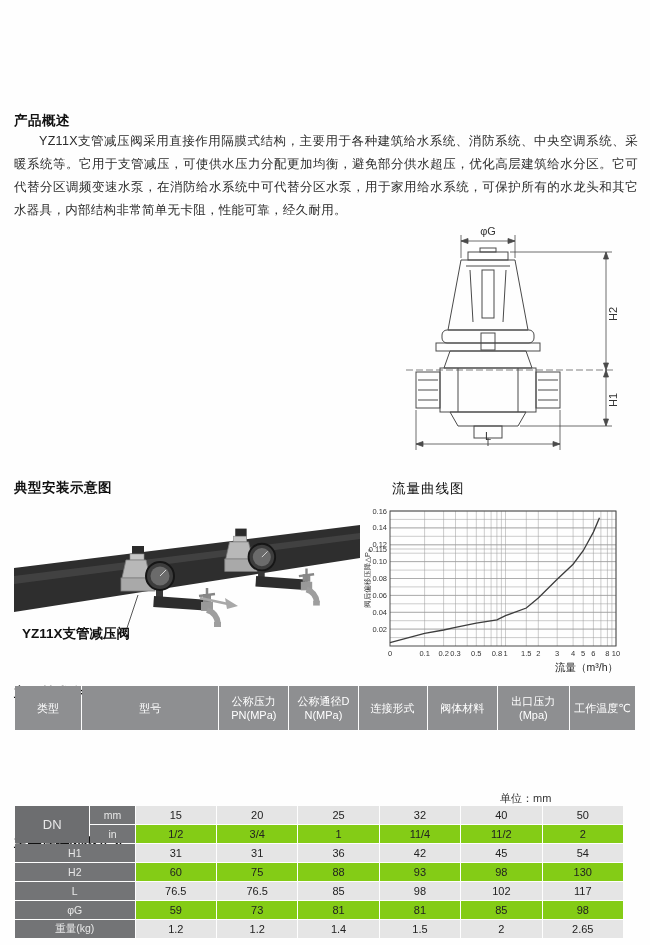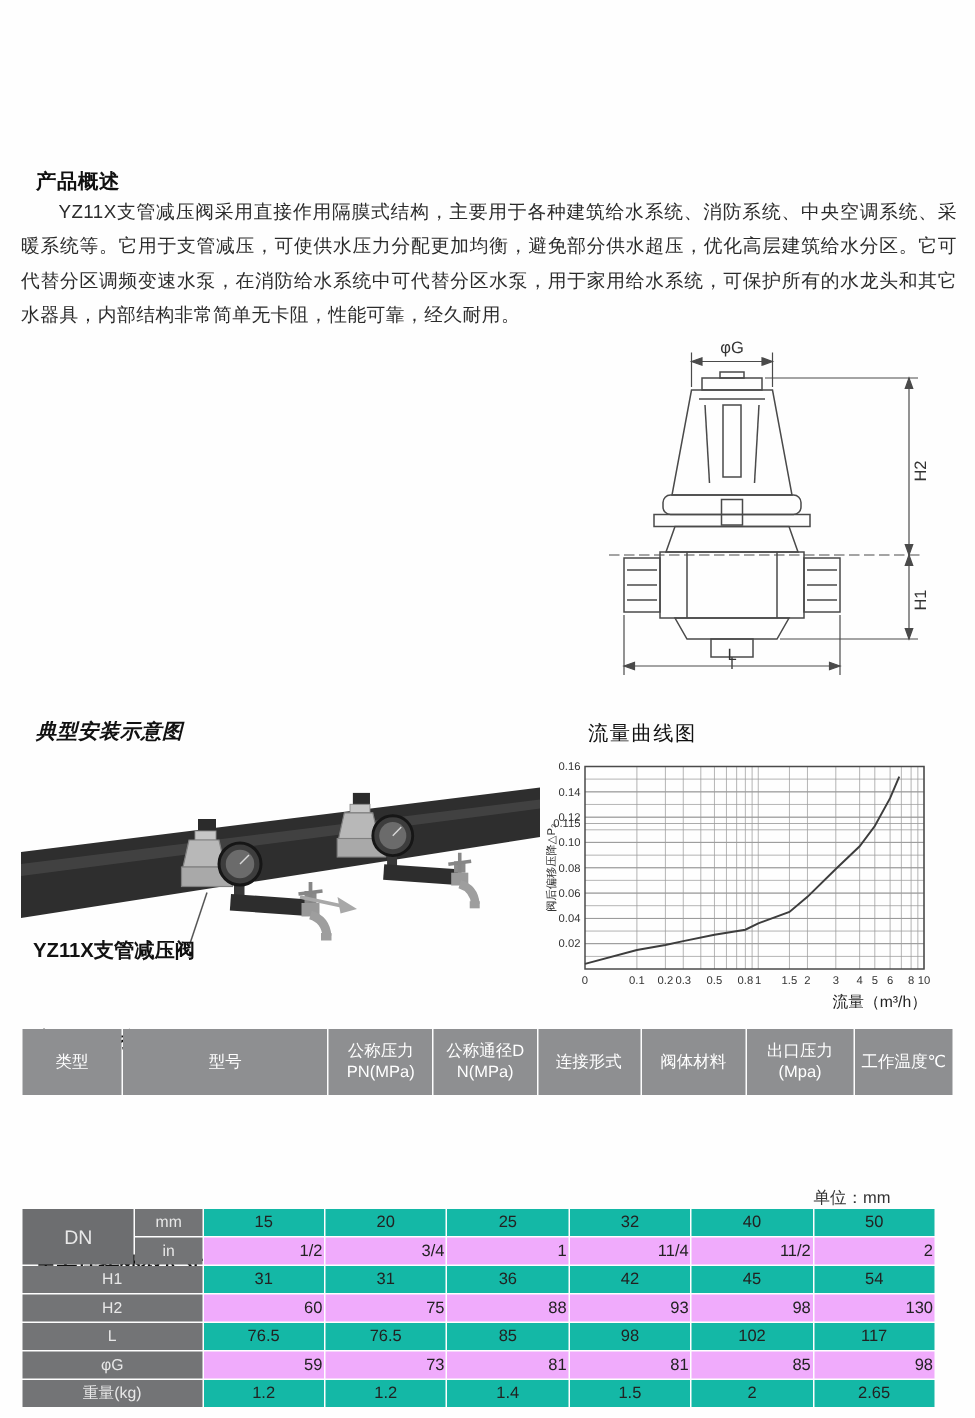--- a/index.html
+++ b/index.html
@@ -1,48 +1,48 @@
 <!DOCTYPE html>
 <html><head>
 <meta charset="utf-8">
 <style>
   html,body{margin:0;padding:0;background:#fff;}
   .page{
     position:relative;width:650px;height:945px;margin:0 auto;background:#fefefe;
     font-family:"Liberation Sans","DejaVu Sans",sans-serif;color:#222;overflow:hidden;
   }
   .sec-title{
-    position:absolute;font-size:13.5px;font-weight:bold;color:#111;letter-spacing:.5px;margin-left:10px;
+    position:absolute;font-size:13.5px;font-weight:bold;color:#111;letter-spacing:.5px;
   }
   .overview-body{
     position:absolute;left:14px;top:130px;width:624px;font-size:12.5px;line-height:23px;
     color:#2b2b2b;text-align:justify;text-indent:2em;letter-spacing:.3px;
   }
   .unit-note{
-    position:absolute;left:500px;top:791px;width:136px;text-align:center;font-size:11px;color:#333;
+    position:absolute;left:500px;top:791px;width:136px;text-align:left;font-size:11px;color:#333;
   }
   
   table{border-collapse:separate;border-spacing:1.5px;table-layout:fixed;position:absolute;}
   .t1{left:14px;top:685px;width:622px;font-size:11px;}
   .t1 th{
     background:#8e8f91;color:#fff;font-weight:normal;height:42px;
     white-space:pre-line;line-height:14px;font-size:11px;
   }
   .t1 td{
     background:#f3f3f3;color:#222;text-align:center;height:40px;
     white-space:pre-line;line-height:16px;
   }
   .t2{left:14px;top:805px;width:610px;font-size:11px;}
   .t2 th{
     background:#737476;color:#e8e8e8;font-weight:normal;height:16px;font-size:10.5px;
   }
   .t2 th.dn-cell{background:#6d6e70;font-size:13px;}
   .t2 td{text-align:center;color:#222;height:16px;}
-  .t2 tr.shade td{background:#14b8a6;margin-left:30px;}
-  .t2 tr.light td{background:#f0abfc;text-align:right;}
+  .t2 tr.shade td{background:#e5e5e5;margin-left:30px;}
+  .t2 tr.light td{background:#84cc16;}
   .chart-title{position:absolute;left:392px;top:480px;font-size:13.5px;font-weight:normal;color:#111;letter-spacing:1px;}
   svg text{font-family:"Liberation Sans","DejaVu Sans",sans-serif;}
 </style>
 </head>
 <body>
 
 <div class="page">
 
   <div class="sec-title" style="left:14px;top:112px;">产品概述</div>
   <div class="overview-body">YZ11X支管减压阀采用直接作用隔膜式结构，主要用于各种建筑给水系统、消防系统、中央空调系统、采暖系统等。它用于支管减压，可使供水压力分配更加均衡，避免部分供水超压，优化高层建筑给水分区。它可代替分区调频变速水泵，在消防给水系统中可代替分区水泵，用于家用给水系统，可保护所有的水龙头和其它水器具，内部结构非常简单无卡阻，性能可靠，经久耐用。</div>
@@ -110,21 +110,21 @@
       <polygon points="200,222 193,219.5 193,224.5"></polygon>
     </g>
     <g fill="#333" stroke="none" font-size="11">
       <text x="128" y="13" text-anchor="middle">φG</text>
       <text x="257" y="92" text-anchor="middle" transform="rotate(-90 257 92)">H2</text>
       <text x="257" y="178" text-anchor="middle" transform="rotate(-90 257 178)">H1</text>
       <text x="128" y="218" text-anchor="middle">L</text>
     </g>
   </svg>
 
-  <div class="sec-title" style="left:14px;top:479px;font-style:italic;">典型安装示意图</div>
+  <div class="sec-title" style="left:14px;top:479px;">典型安装示意图</div>
   <svg style="position:absolute;left:14px;top:500px;" width="348" height="165" viewBox="0 0 348 165">
     <defs>
       <g id="asm">
         <rect x="-5" y="-12" width="12" height="14" fill="#2b2b2b"></rect>
         <rect x="-7" y="-4" width="14" height="6" fill="#c6c6c6" stroke="#8a8a8a" stroke-width="0.6"></rect>
         <polygon points="-11,2 9,2 13,20 -15,20" fill="#b8b8b8" stroke="#808080" stroke-width="0.8"></polygon>
         <rect x="-16" y="20" width="34" height="13" fill="#a9a9a9" stroke="#808080" stroke-width="0.8"></rect>
         <rect x="19" y="32" width="7" height="8" fill="#383838"></rect>
         <circle cx="23" cy="18" r="14" fill="#3d3d3d" stroke="#161616" stroke-width="2"></circle>
         <circle cx="23" cy="18" r="9.5" fill="#6b6b6b"></circle>

